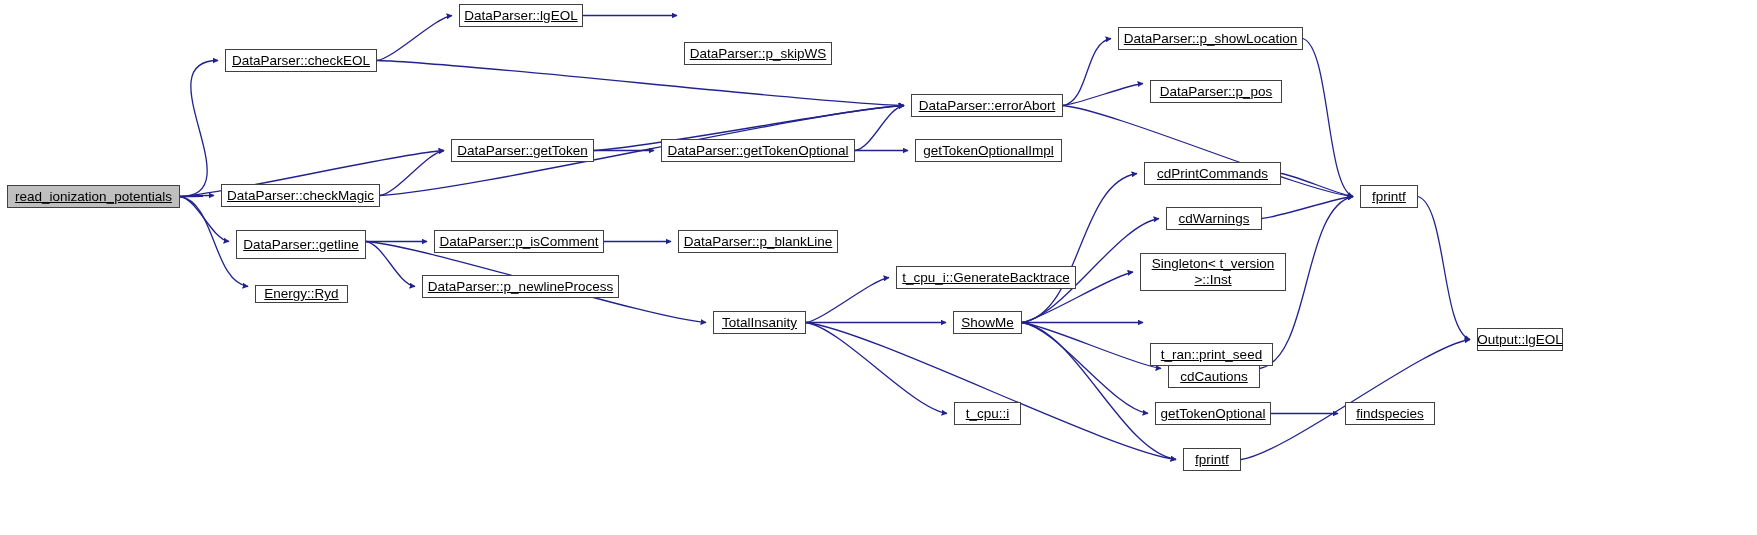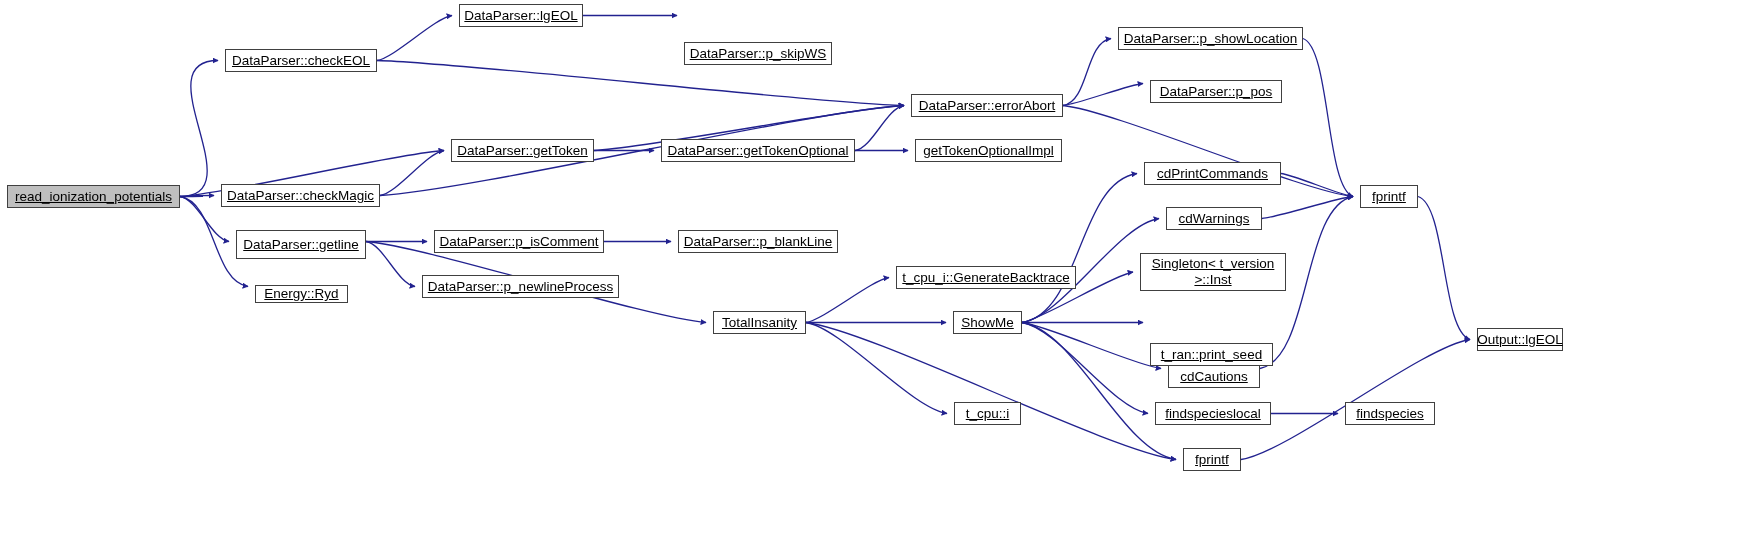--- a/index.html
+++ b/index.html
@@ -120,17 +120,17 @@
     <div class="node" style="left: 713px; top: 311px; width: 93px; height: 23px;">TotalInsanity</div>
     <div class="node" style="left: 896px; top: 266px; width: 180px; height: 23px;">t_cpu_i::GenerateBacktrace</div>
     <div class="node" style="left: 953px; top: 311px; width: 69px; height: 23px;">ShowMe</div>
     <div class="node" style="left: 954px; top: 402px; width: 67px; height: 23px;">t_cpu::i</div>
     <div class="node" style="left: 1144px; top: 162px; width: 137px; height: 23px;">cdPrintCommands</div>
     <div class="node" style="left: 1166px; top: 207px; width: 96px; height: 23px; text-align: right;">cdWarnings</div>
     <div class="node multiline" style="left: 1140px; top: 253px; width: 146px; height: 38px;">Singleton&lt; t_version
 &gt;::Inst</div>
     <div class="node" style="left: 1150px; top: 311px; width: 123px; height: 23px; margin-top: 32px;">t_ran::print_seed</div>
     <div class="node" style="left: 1168px; top: 357px; width: 92px; height: 23px; margin-top: 8px;">cdCautions</div>
-    <div class="node" style="left: 1155px; top: 402px; width: 116px; height: 23px;">findspecieslocal</div>
+    <div class="node" style="left: 1155px; top: 402px; width: 116px; height: 23px;">getTokenOptional</div>
     <div class="node" style="left: 1183px; top: 448px; width: 58px; height: 23px;">fprintf</div>
     <div class="node" style="left: 1345px; top: 402px; width: 90px; height: 23px;">findspecies</div>
     <div class="node" style="left: 1477px; top: 328px; width: 86px; height: 23px;">Output::lgEOL</div>
   </div>
 
 </body></html>

